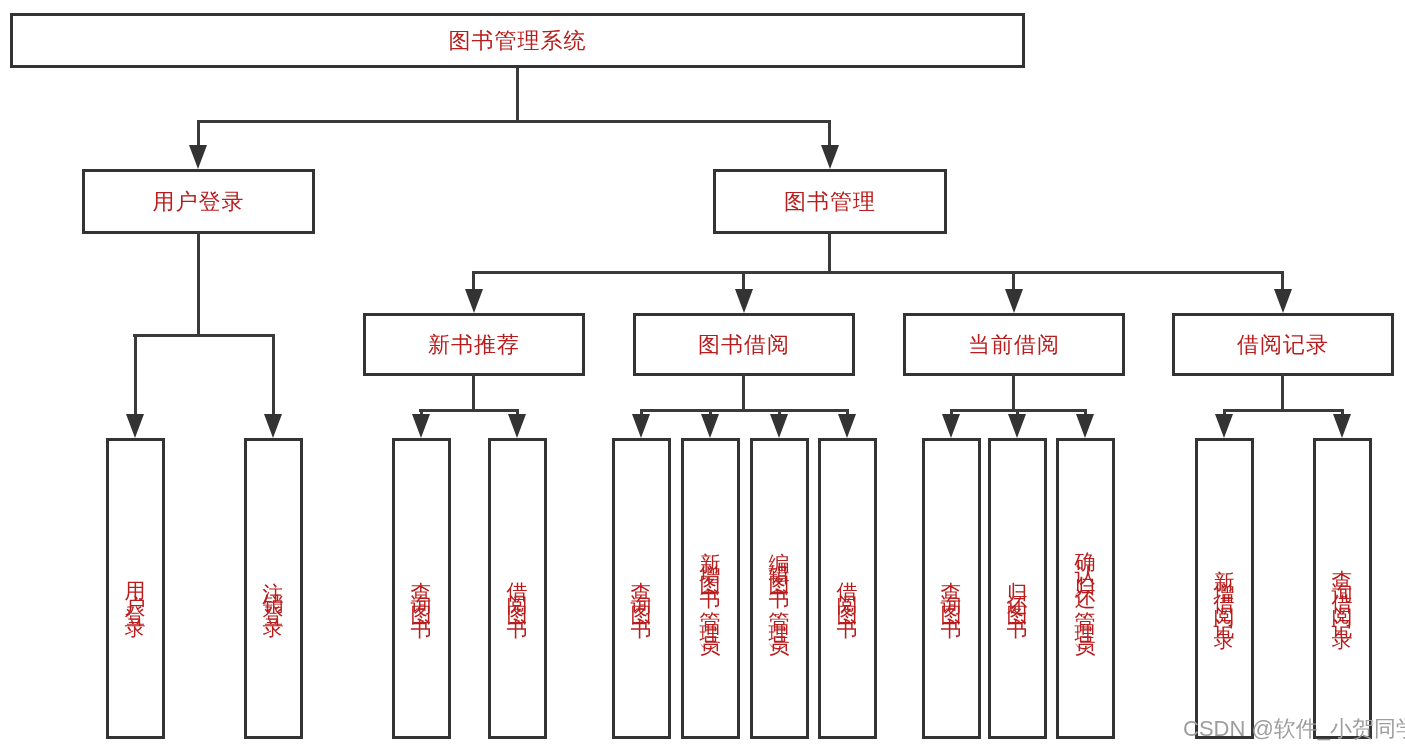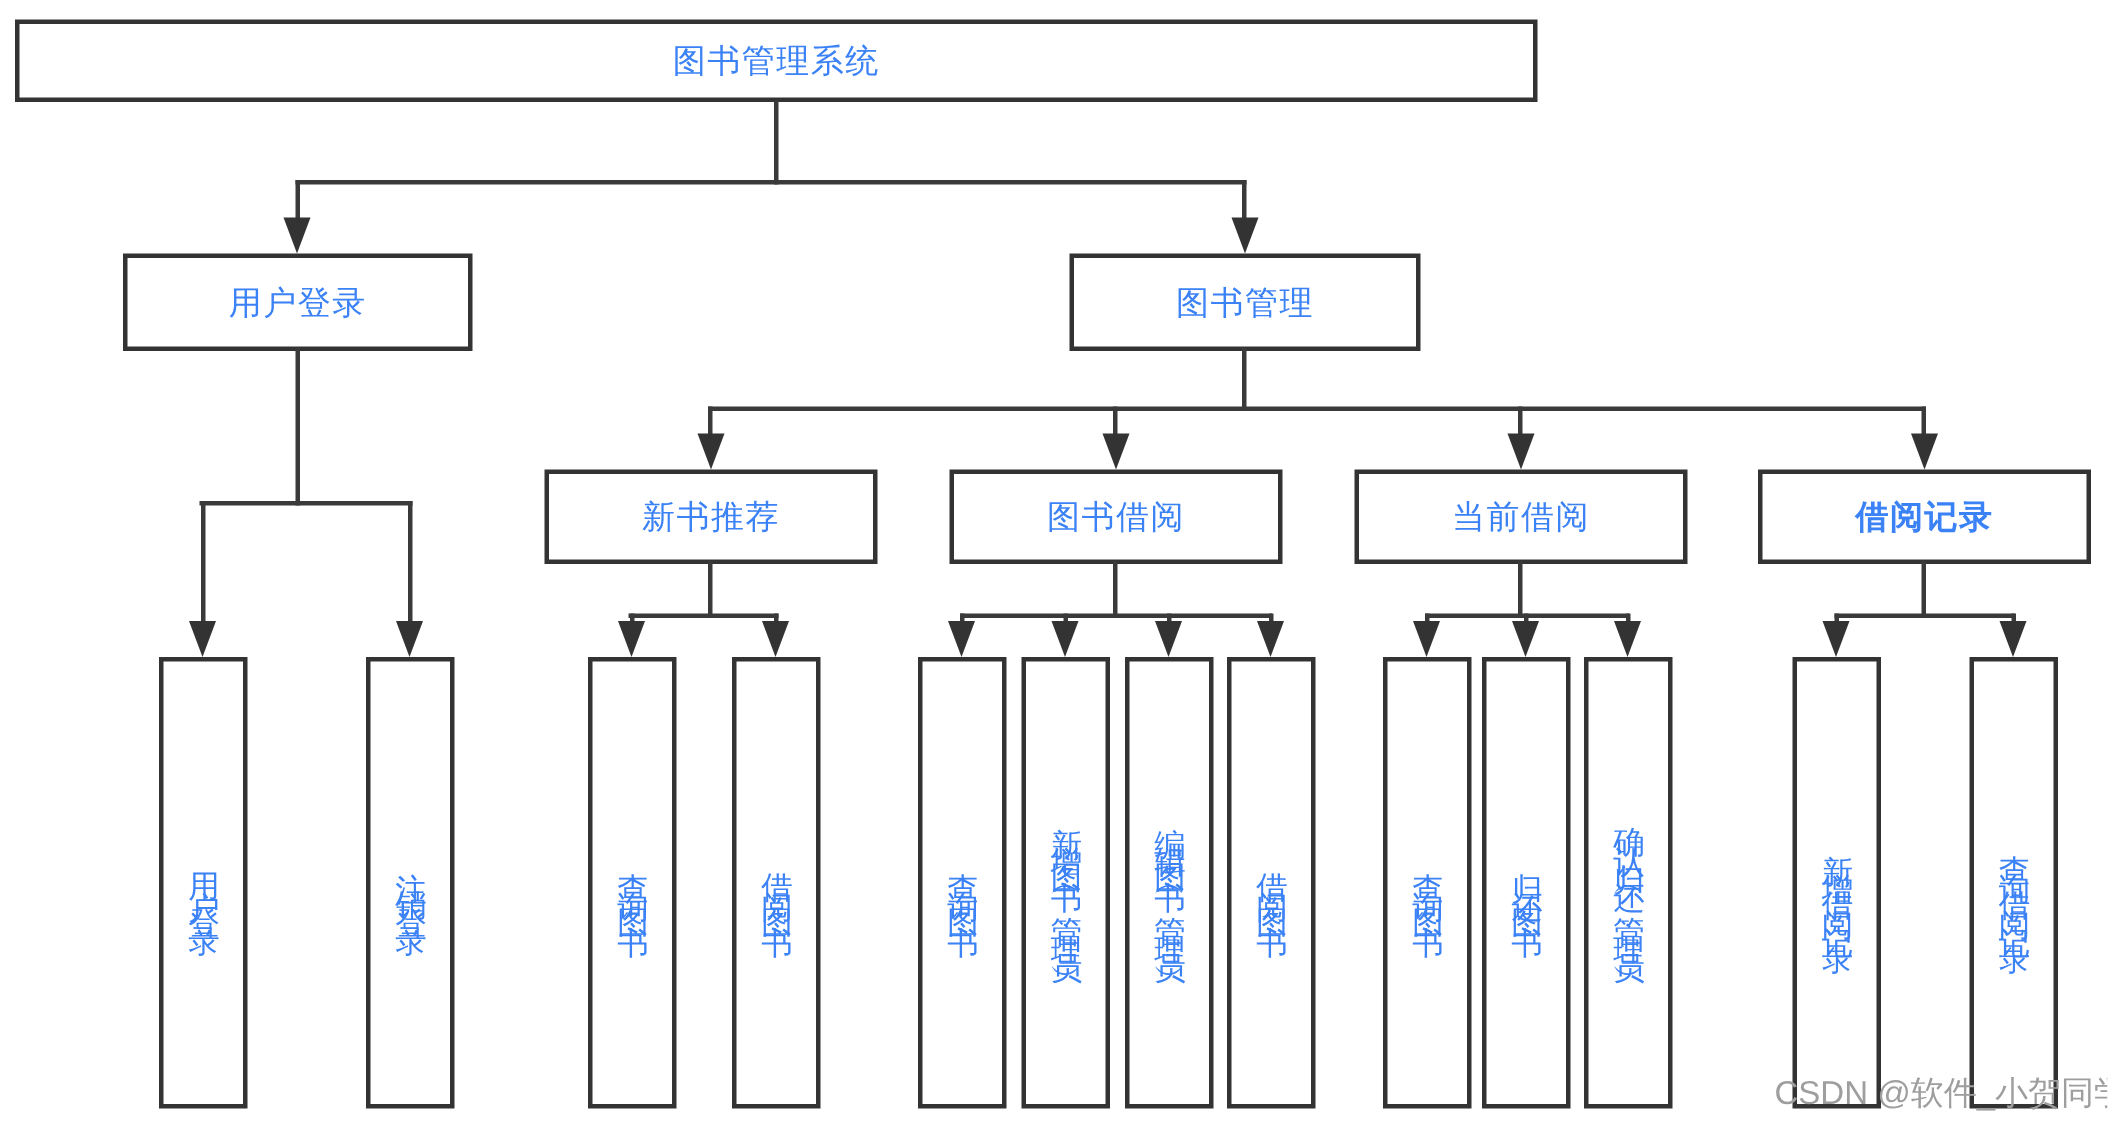--- a/index.html
+++ b/index.html
@@ -12,21 +12,21 @@
     overflow: hidden;
   }
   .box {
     position: absolute;
     box-sizing: border-box;
     background: #ffffff;
     border: 3px solid #333333;
     display: flex;
     align-items: center;
     justify-content: center;
-    color: #3b82f6;
+    color: #b91c1c;
   }
   .hlabel {
     font-size: 22px;
     letter-spacing: 1px;
     white-space: nowrap;
   }
   .leaf .vtext {
     writing-mode: vertical-rl;
     text-orientation: mixed;
     font-size: 21px;
@@ -79,21 +79,21 @@
   </div>
 
   <div class="box" style="left:633px; top:313px; width:222px; height:63px;">
     <span class="hlabel">图书借阅</span>
   </div>
 
   <div class="box" style="left:903px; top:313px; width:222px; height:63px;">
     <span class="hlabel">当前借阅</span>
   </div>
 
-  <div class="box" style="left:1172px; top:313px; width:222px; height:63px;font-weight:bold;">
+  <div class="box" style="left:1172px; top:313px; width:222px; height:63px;">
     <span class="hlabel">借阅记录</span>
   </div>
 
   <div class="box leaf" style="left:106px; top:438px; width:59px; height:301px;">
     <span class="vtext">用户登录</span>
   </div>
   <div class="box leaf" style="left:244px; top:438px; width:59px; height:301px;">
     <span class="vtext">注销登录</span>
   </div>
 

